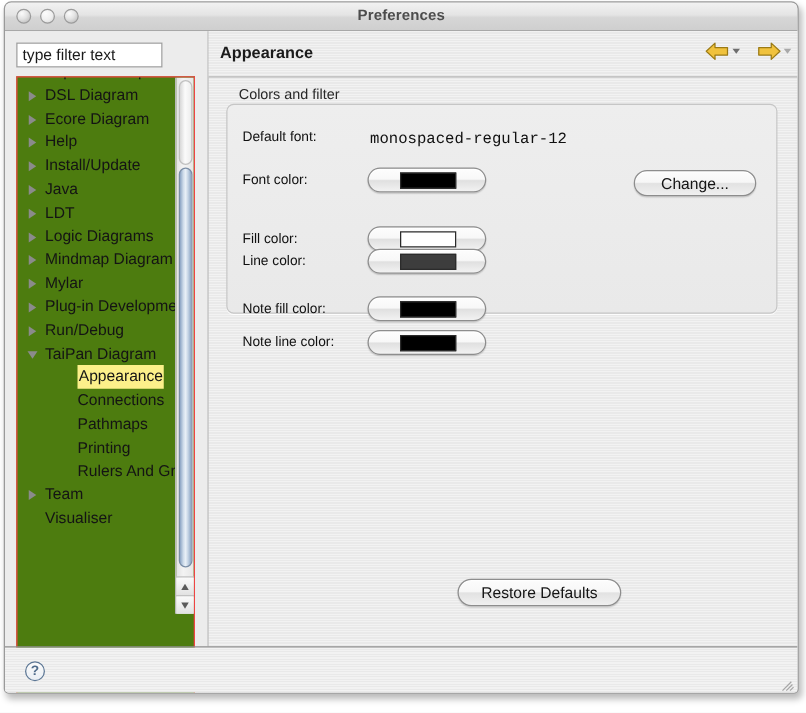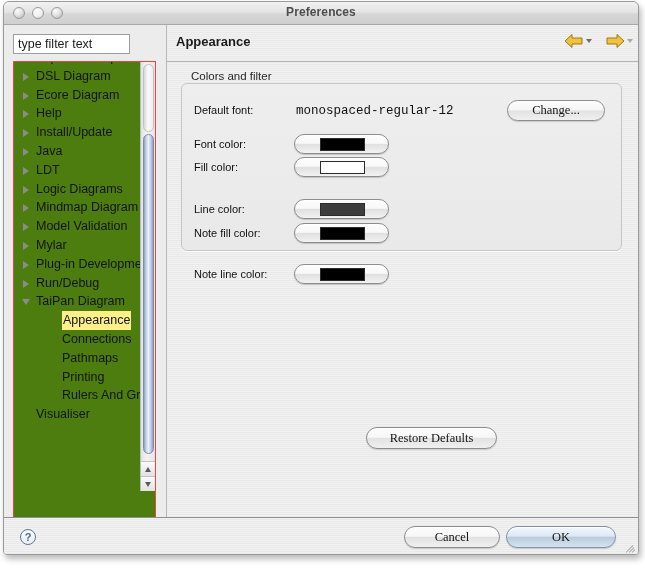--- a/index.html
+++ b/index.html
@@ -300,22 +300,23 @@
     position: absolute;
     border-radius: 11px;
     border: 1px solid #8d8d8d;
     background: linear-gradient(to bottom, #fcfcfc 0%, #f7f7f7 46%, #e2e2e2 52%, #f0f0f0 100%);
     box-shadow: 0 1px 1px rgba(0,0,0,0.16), inset 0 1px 0 rgba(255,255,255,0.9);
     font-size: 12.5px;
     color: #141414;
     text-align: center;
     box-sizing: border-box;
     cursor: default;
-    font-family: Liberation Serif, serif;
+    font-family: Liberation Sans, sans-serif;
     padding: 0;
+    margin-top: 36px;
   }
   .aqua-btn.default {
     border-color: #7f92ab;
     background: linear-gradient(to bottom, #f4f7fb 0%, #dfe8f3 45%, #b9ccdf 52%, #d6e3ef 100%);
   }
 
   
   .color-btn {
     position: absolute;
     left: 112px;
@@ -475,24 +476,20 @@
               <div class="tree-row">
                 <div class="tree-arrow collapsed"></div>
                 <span class="tree-label">Logic Diagrams</span>
               </div>
               <div class="tree-row">
                 <div class="tree-arrow collapsed"></div>
                 <span class="tree-label">Mindmap Diagram</span>
               </div>
               <div class="tree-row">
                 <div class="tree-arrow collapsed"></div>
-                <span class="tree-label">Model Validation</span>
-              </div>
-              <div class="tree-row">
-                <div class="tree-arrow collapsed"></div>
                 <span class="tree-label">Mylar</span>
               </div>
               <div class="tree-row">
                 <div class="tree-arrow collapsed"></div>
                 <span class="tree-label">Plug-in Development</span>
               </div>
               <div class="tree-row">
                 <div class="tree-arrow collapsed"></div>
                 <span class="tree-label">Run/Debug</span>
               </div>
@@ -507,20 +504,24 @@
                 <span class="tree-label">Connections</span>
               </div>
               <div class="tree-row child">
                 <span class="tree-label">Pathmaps</span>
               </div>
               <div class="tree-row child">
                 <span class="tree-label">Printing</span>
               </div>
               <div class="tree-row child">
                 <span class="tree-label">Rulers And Grid</span>
+              </div>
+              <div class="tree-row">
+                <div class="tree-arrow collapsed"></div>
+                <span class="tree-label">Team</span>
               </div>
               <div class="tree-row">
                 <span class="tree-label">Visualiser</span>
               </div>
             </div>
         </div>
 
         <div id="tree-vscroll">
           <div id="tree-vtrack-top"></div>
           <div id="tree-vthumb"></div>
@@ -576,33 +577,33 @@
           <button class="aqua-btn" id="change-btn">Change...</button>
         </div>
 
         <div id="color-rows">
             <div class="field-row" style="top: 50px;">
               <span class="field-label">Font color:</span>
               <div class="color-btn">
                 <div class="color-swatch" style="background: rgb(0, 0, 0);"></div>
               </div>
             </div>
-            <div class="field-row" style="top: 73px;">
+            <div class="field-row" style="top: 97px;">
               <span class="field-label">Fill color:</span>
               <div class="color-btn">
                 <div class="color-swatch" style="background: rgb(255, 255, 255);"></div>
               </div>
             </div>
             <div class="field-row" style="top: 115px;">
               <span class="field-label">Line color:</span>
               <div class="color-btn">
                 <div class="color-swatch" style="background: rgb(61, 61, 61);"></div>
               </div>
             </div>
-            <div class="field-row" style="top: 139px;">
+            <div class="field-row" style="top: 153px;">
               <span class="field-label">Note fill color:</span>
               <div class="color-btn">
                 <div class="color-swatch" style="background: rgb(0, 0, 0);"></div>
               </div>
             </div>
             <div class="field-row" style="top: 180px;">
               <span class="field-label">Note line color:</span>
               <div class="color-btn">
                 <div class="color-swatch" style="background: rgb(0, 0, 0);"></div>
               </div>

